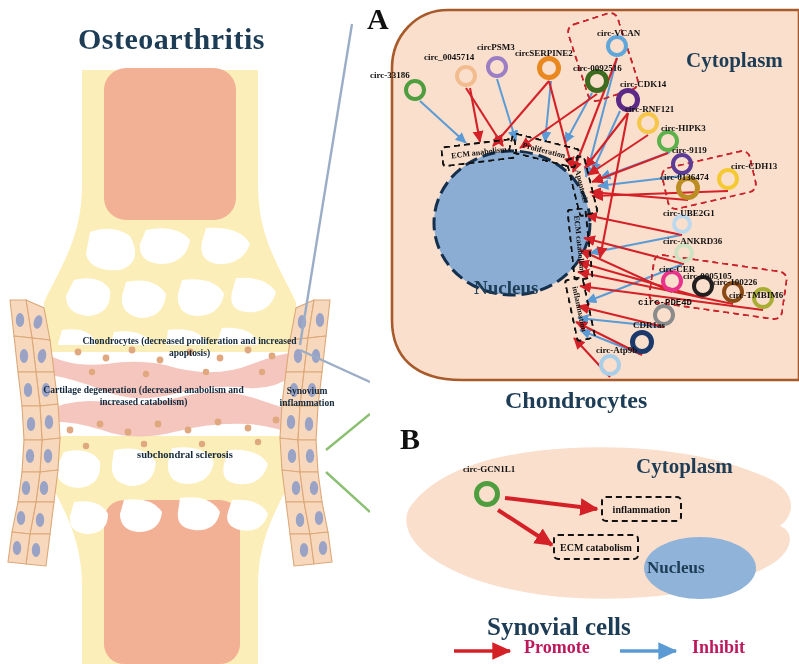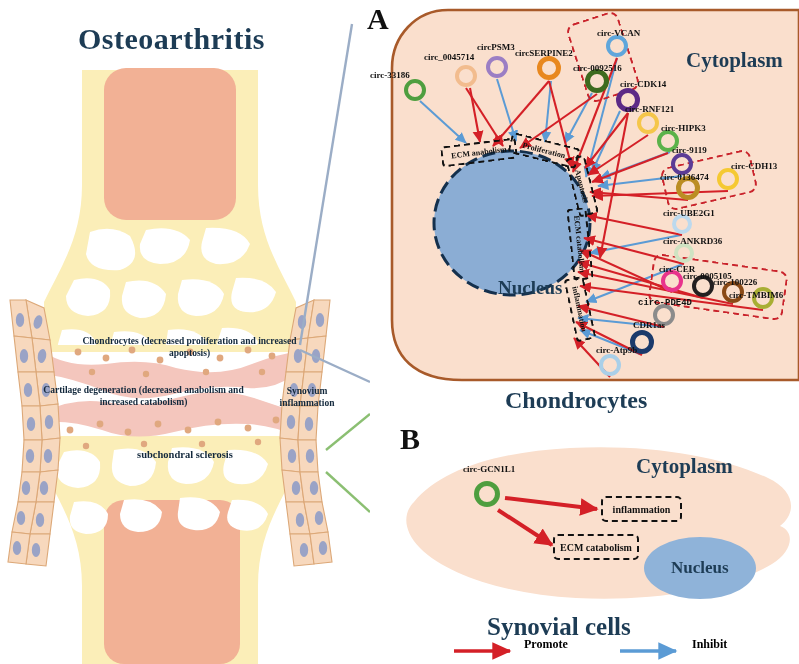--- a/index.html
+++ b/index.html
@@ -9,21 +9,21 @@
   #root{position:absolute;left:0;top:0;width:799px;height:664px;}
   .abs{position:absolute;}
 
   
   .title-oa{left:78px;top:22px;font-size:30px;font-weight:bold;letter-spacing:.5px;
             color:#1d3c55;font-family:"Liberation Serif",serif;}
   .panel-letter{font-size:30px;font-weight:bold;color:#111;font-family:"Liberation Serif",serif;}
   .title-chondro{left:505px;top:387px;font-size:24px;font-weight:bold;color:#1d3c55;}
   .title-synovial{left:487px;top:613px;font-size:25px;font-weight:bold;color:#1d3c55;}
   .cyto-label{font-size:21px;font-weight:bold;color:#1d3c55;}
-  .nuc-label{font-weight:bold;color:#1d3c55;margin-left:24px;}
+  .nuc-label{font-weight:bold;color:#1d3c55;}
 
   
   .anno{font-size:9.5px;font-weight:bold;color:#12283c;line-height:1.25;text-align:center;}
 
   
   .circ{position:absolute;}
   .ring{border-radius:50%;box-sizing:border-box;}
   .circ-label{position:absolute;white-space:nowrap;font-size:9px;font-weight:bold;
               color:#111;font-family:"Liberation Serif",serif;}
 
@@ -34,21 +34,21 @@
         font-family:"Liberation Serif",serif;}
   .procB{position:absolute;border:2.5px dashed #111;border-radius:5px;
         display:flex;align-items:center;justify-content:center;
         font-size:10px;font-weight:bold;color:#111;white-space:nowrap;}
 
   
   .grp{position:absolute;border:2.5px dashed #c9232b;border-radius:9px;}
 
   
   .legend{position:absolute;left:452px;top:637px;width:330px;height:24px;}
-  .legend-text{font-size:12px;font-weight:bold;color:#000000;}
+  .legend-text{font-size:18px;font-weight:bold;color:#be185d;}
 </style>
 </head>
 <body>
 
 <div id="root">
 
   <svg class="abs" style="left:0;top:0;" width="370" height="664">
     <defs>
       <clipPath id="clipUpperBone">
         <path d="M78,75 L78,185 C78,235 58,265 40,300 L40,345 L300,345 L300,300

